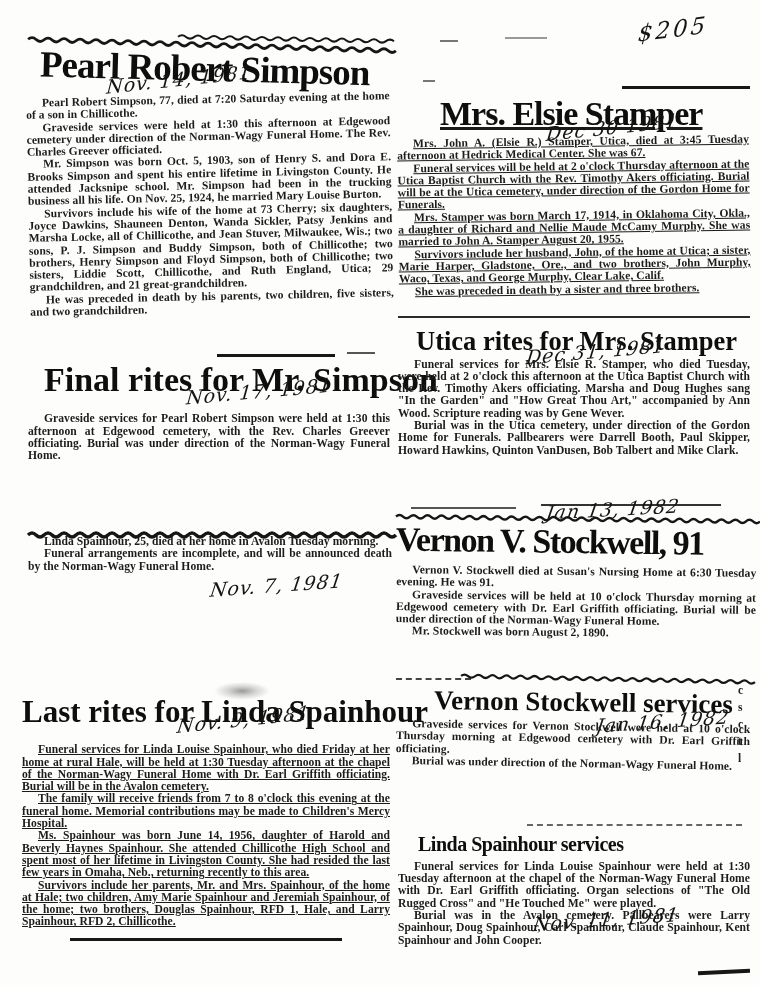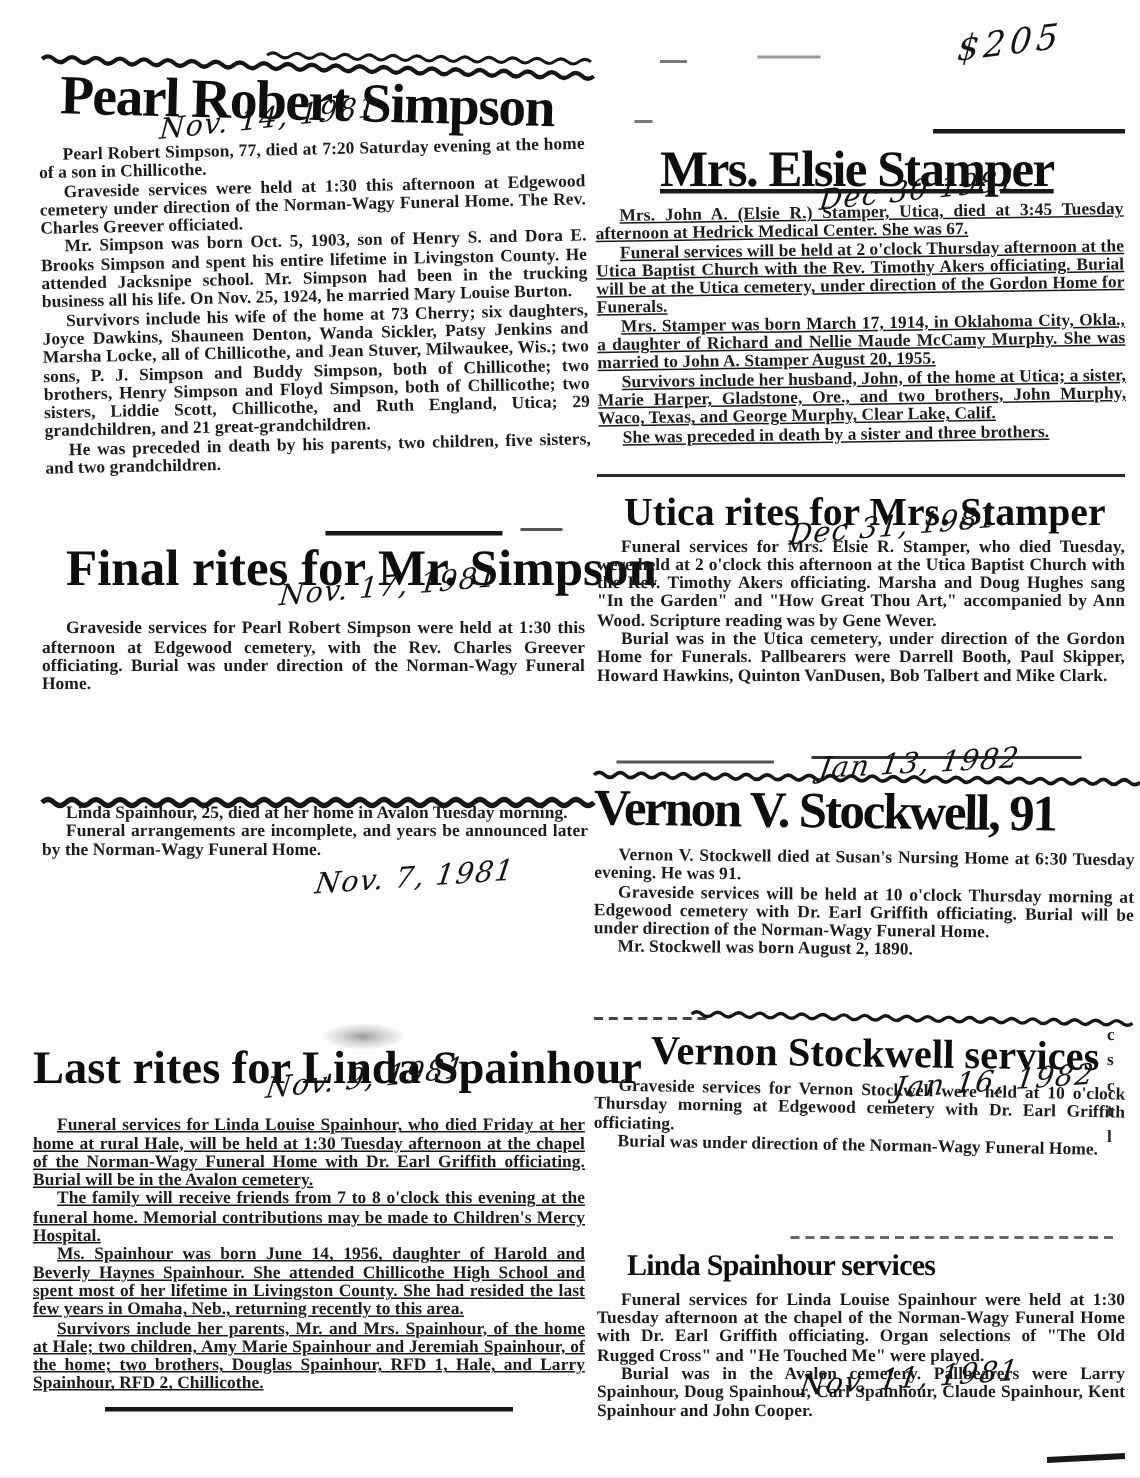--- a/index.html
+++ b/index.html
@@ -77,21 +77,21 @@
     </div>
   </article>
 
   <article class="clip" style="left:28px;top:528px;width:364px;">
     <svg class="wave" width="364" height="12" style="left:0;top:2px;">
         <path d="M0 5 q 4 -4 8 0 q 4 4 8 0 q 4 -4 8 0 q 4 4 8 0 q 4 -4 8 0 q 4 4 8 0 q 4 -4 8 0 q 4 4 8 0 q 4 -4 8 0 q 4 4 8 0 q 4 -4 8 0 q 4 4 8 0 q 4 -4 8 0 q 4 4 8 0 q 4 -4 8 0 q 4 4 8 0 q 4 -4 8 0 q 4 4 8 0 q 4 -4 8 0 q 4 4 8 0 q 4 -4 8 0 q 4 4 8 0 q 4 -4 8 0 q 4 4 8 0 q 4 -4 8 0 q 4 4 8 0 q 4 -4 8 0 q 4 4 8 0 q 4 -4 8 0 q 4 4 8 0 q 4 -4 8 0 q 4 4 8 0 q 4 -4 8 0 q 4 4 8 0 q 4 -4 8 0 q 4 4 8 0 q 4 -4 8 0 q 4 4 8 0 q 4 -4 8 0 q 4 4 8 0 q 4 -4 8 0 q 4 4 8 0 q 4 -4 8 0 q 4 4 8 0 q 4 -4 8 0 q 4 4 8 0" fill="none" stroke="#161616" stroke-width="3.4"></path>
       </svg>
     <span class="hand" style="left:182px;top:46px;transform:rotate(-4deg) skewX(-12deg);">Nov. 7, 1981</span>
     <div class="body" style="margin-top:8px;">
       <p>Linda Spainhour, 25, died at her home in Avalon Tuesday morning.</p>
-      <p>Funeral arrangements are incomplete, and years be announced later by the Norman-Wagy Funeral Home.</p>
+      <p>Funeral arrangements are incomplete, and will be announced death by the Norman-Wagy Funeral Home.</p>
     </div>
   </article>
 
   <article class="clip" style="left:22px;top:688px;width:368px;">
     <div class="smudge" style="left:192px;top:-6px;width:56px;height:18px;"></div>
     <h2 class="headline" style="font-size:31px;margin-top:8px;">Last rites for Linda Spainhour</h2>
     <span class="hand" style="left:155px;top:20px;transform:rotate(-6deg) skewX(-14deg);">Nov. 9, 1981</span>
     <div class="body" style="margin-top:16px;text-decoration:underline;">
       <p>Funeral services for Linda Louise Spainhour, who died Friday at her home at rural Hale, will be held at 1:30 Tuesday afternoon at the chapel of the Norman-Wagy Funeral Home with Dr. Earl Griffith officiating. Burial will be in the Avalon cemetery.</p>
       <p>The family will receive friends from 7 to 8 o'clock this evening at the funeral home. Memorial contributions may be made to Children's Mercy Hospital.</p>

